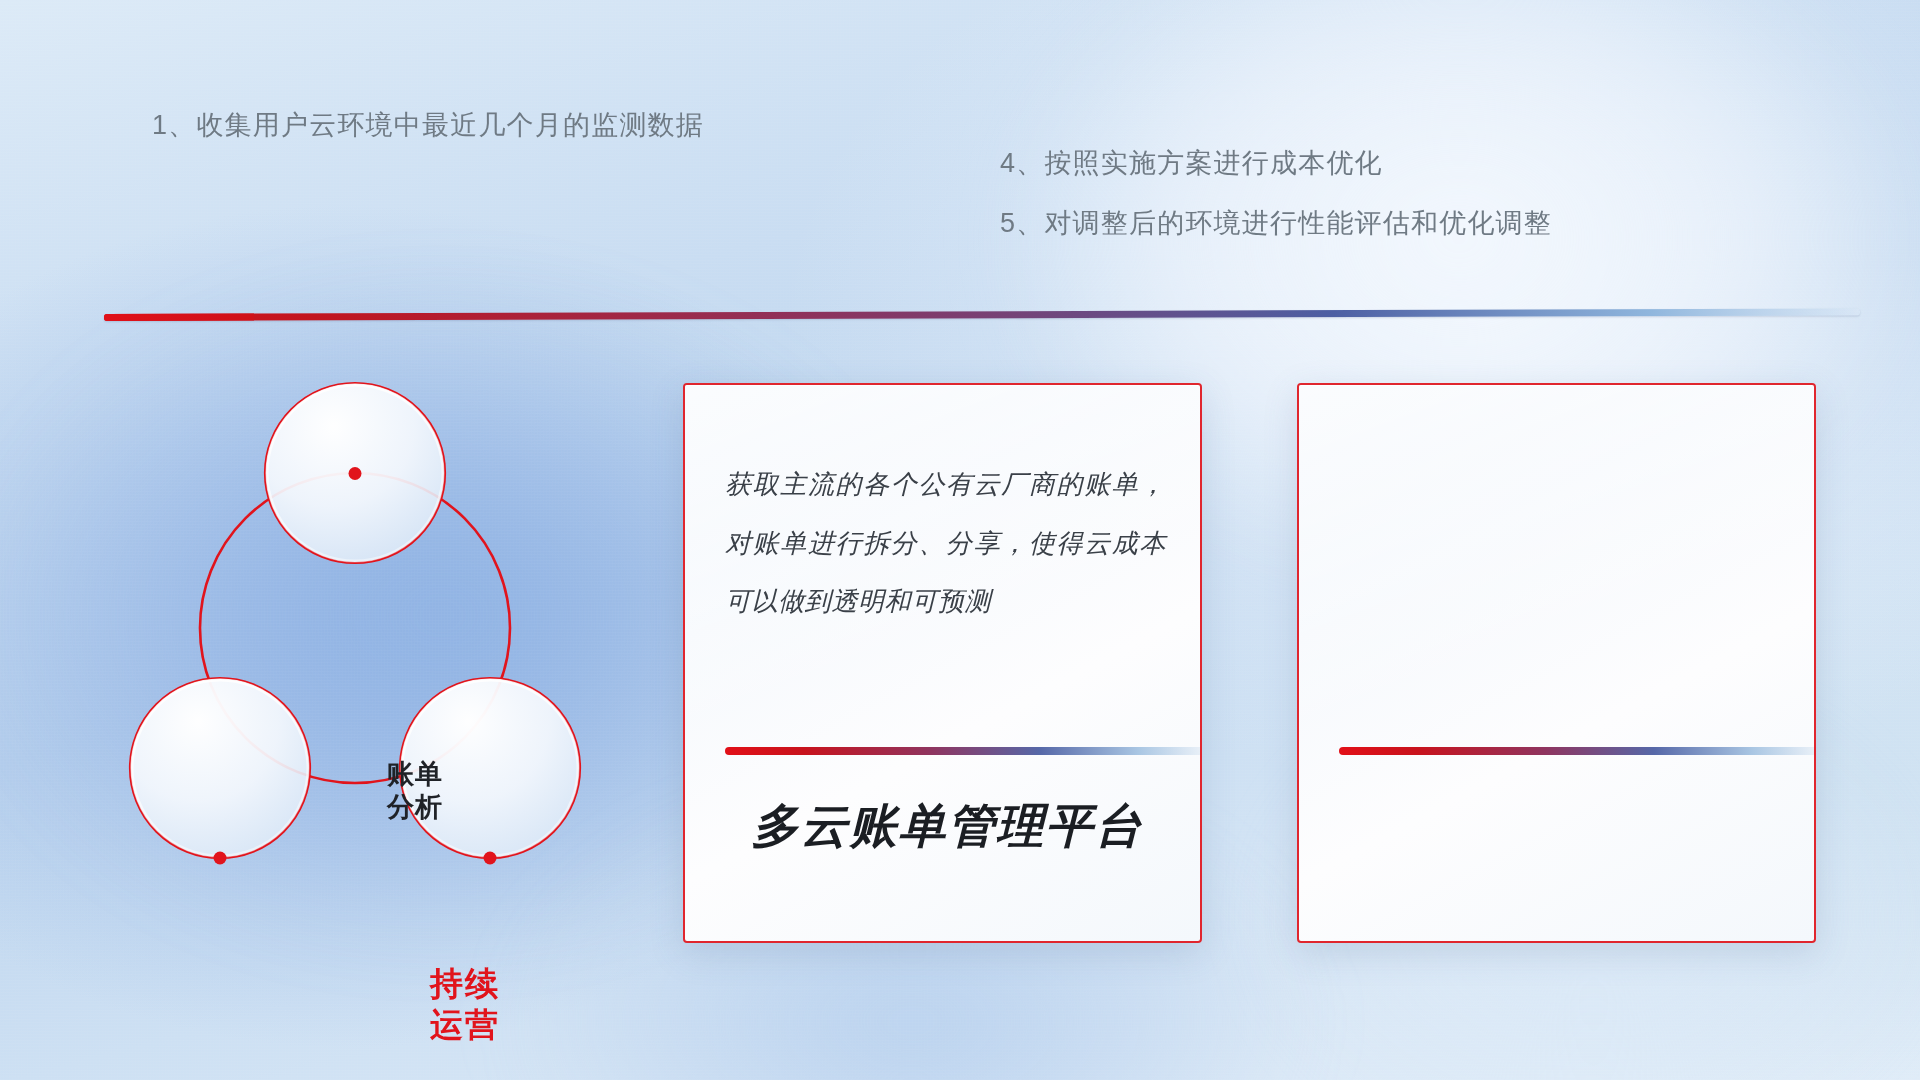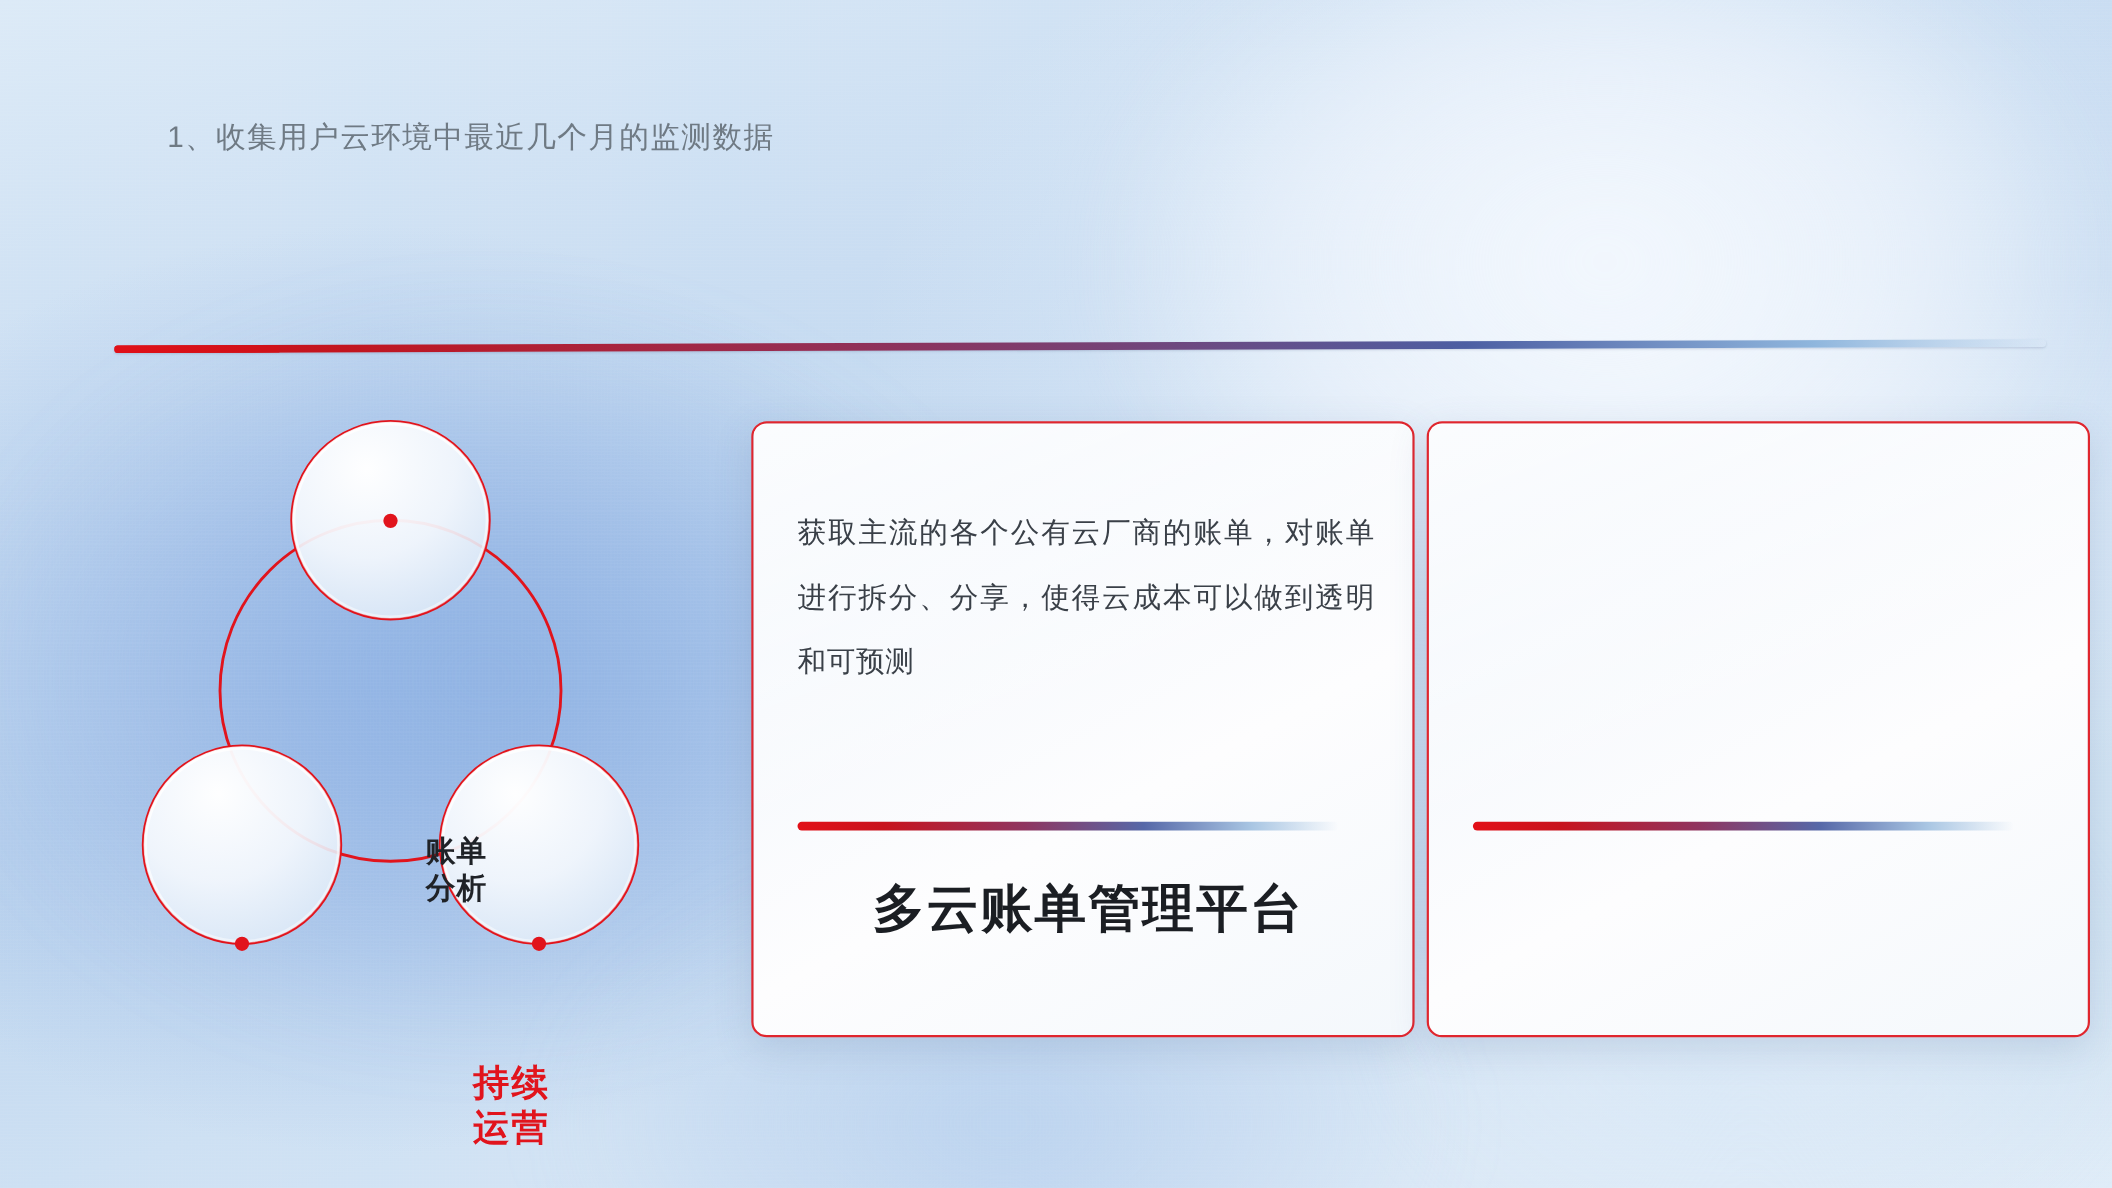--- a/index.html
+++ b/index.html
@@ -93,27 +93,28 @@
   .venn-label.top    { left:245px; top:403px;  width:150px; font-size:27px; }
   .venn-label.center {
     left:285px; top:608px; width:170px;
     font-size:33px; color:#e1141c; letter-spacing:2px; line-height:1.25;
   }
 
   
   .card {
     position:absolute;
     top:383px;
-    width:603px;
+    width:519px;
     height:560px;
     border:2px solid #e0262e;
-    border-radius:14px;
+    border-radius:4px;
     background:linear-gradient(152deg,#eef4fb 0%,#f6f9fd 30%,#fdfdfe 60%,#f4f8fc 100%);
     box-shadow:0 10px 34px rgba(70,100,150,0.17), inset 0 1px 0 rgba(255,255,255,0.9);
     overflow:hidden;
+    font-style:italic;
   }
   .card::before{
     content:""; position:absolute; left:0; top:0; right:0; height:62%;
     background:linear-gradient(160deg,rgba(255,255,255,0.75) 0%,rgba(255,255,255,0) 70%);
     pointer-events:none;
   }
   #card-1 { left:683px; }
   #card-2 { left:1297px; }
 
   .card-body {
@@ -151,20 +152,24 @@
   <div class="bg-wash-1"></div>
   <div class="bg-wash-2"></div>
   <div class="bg-wash-3"></div>
   <div class="bg-wash-4"></div>
   <div class="bg-grain"></div>
 </div>
 
 <div id="bullets">
   <div class="bullet-col left">
     <div class="bullet-line">1、收集用户云环境中最近几个月的监测数据</div>
+  </div>
+  <div class="bullet-col right">
+    <div class="bullet-line">4、按照实施方案进行成本优化</div>
+    <div class="bullet-line">5、对调整后的环境进行性能评估和优化调整</div>
   </div>
 </div>
 
 <div id="top-rule"></div>
 
 <div id="venn">
   <svg width="560" height="610" viewBox="0 0 560 610">
     <defs>
       <radialGradient id="bubbleGrad" cx="38%" cy="24%" r="86%">
         <stop offset="0%" stop-color="#ffffff" stop-opacity="0.99"></stop>

